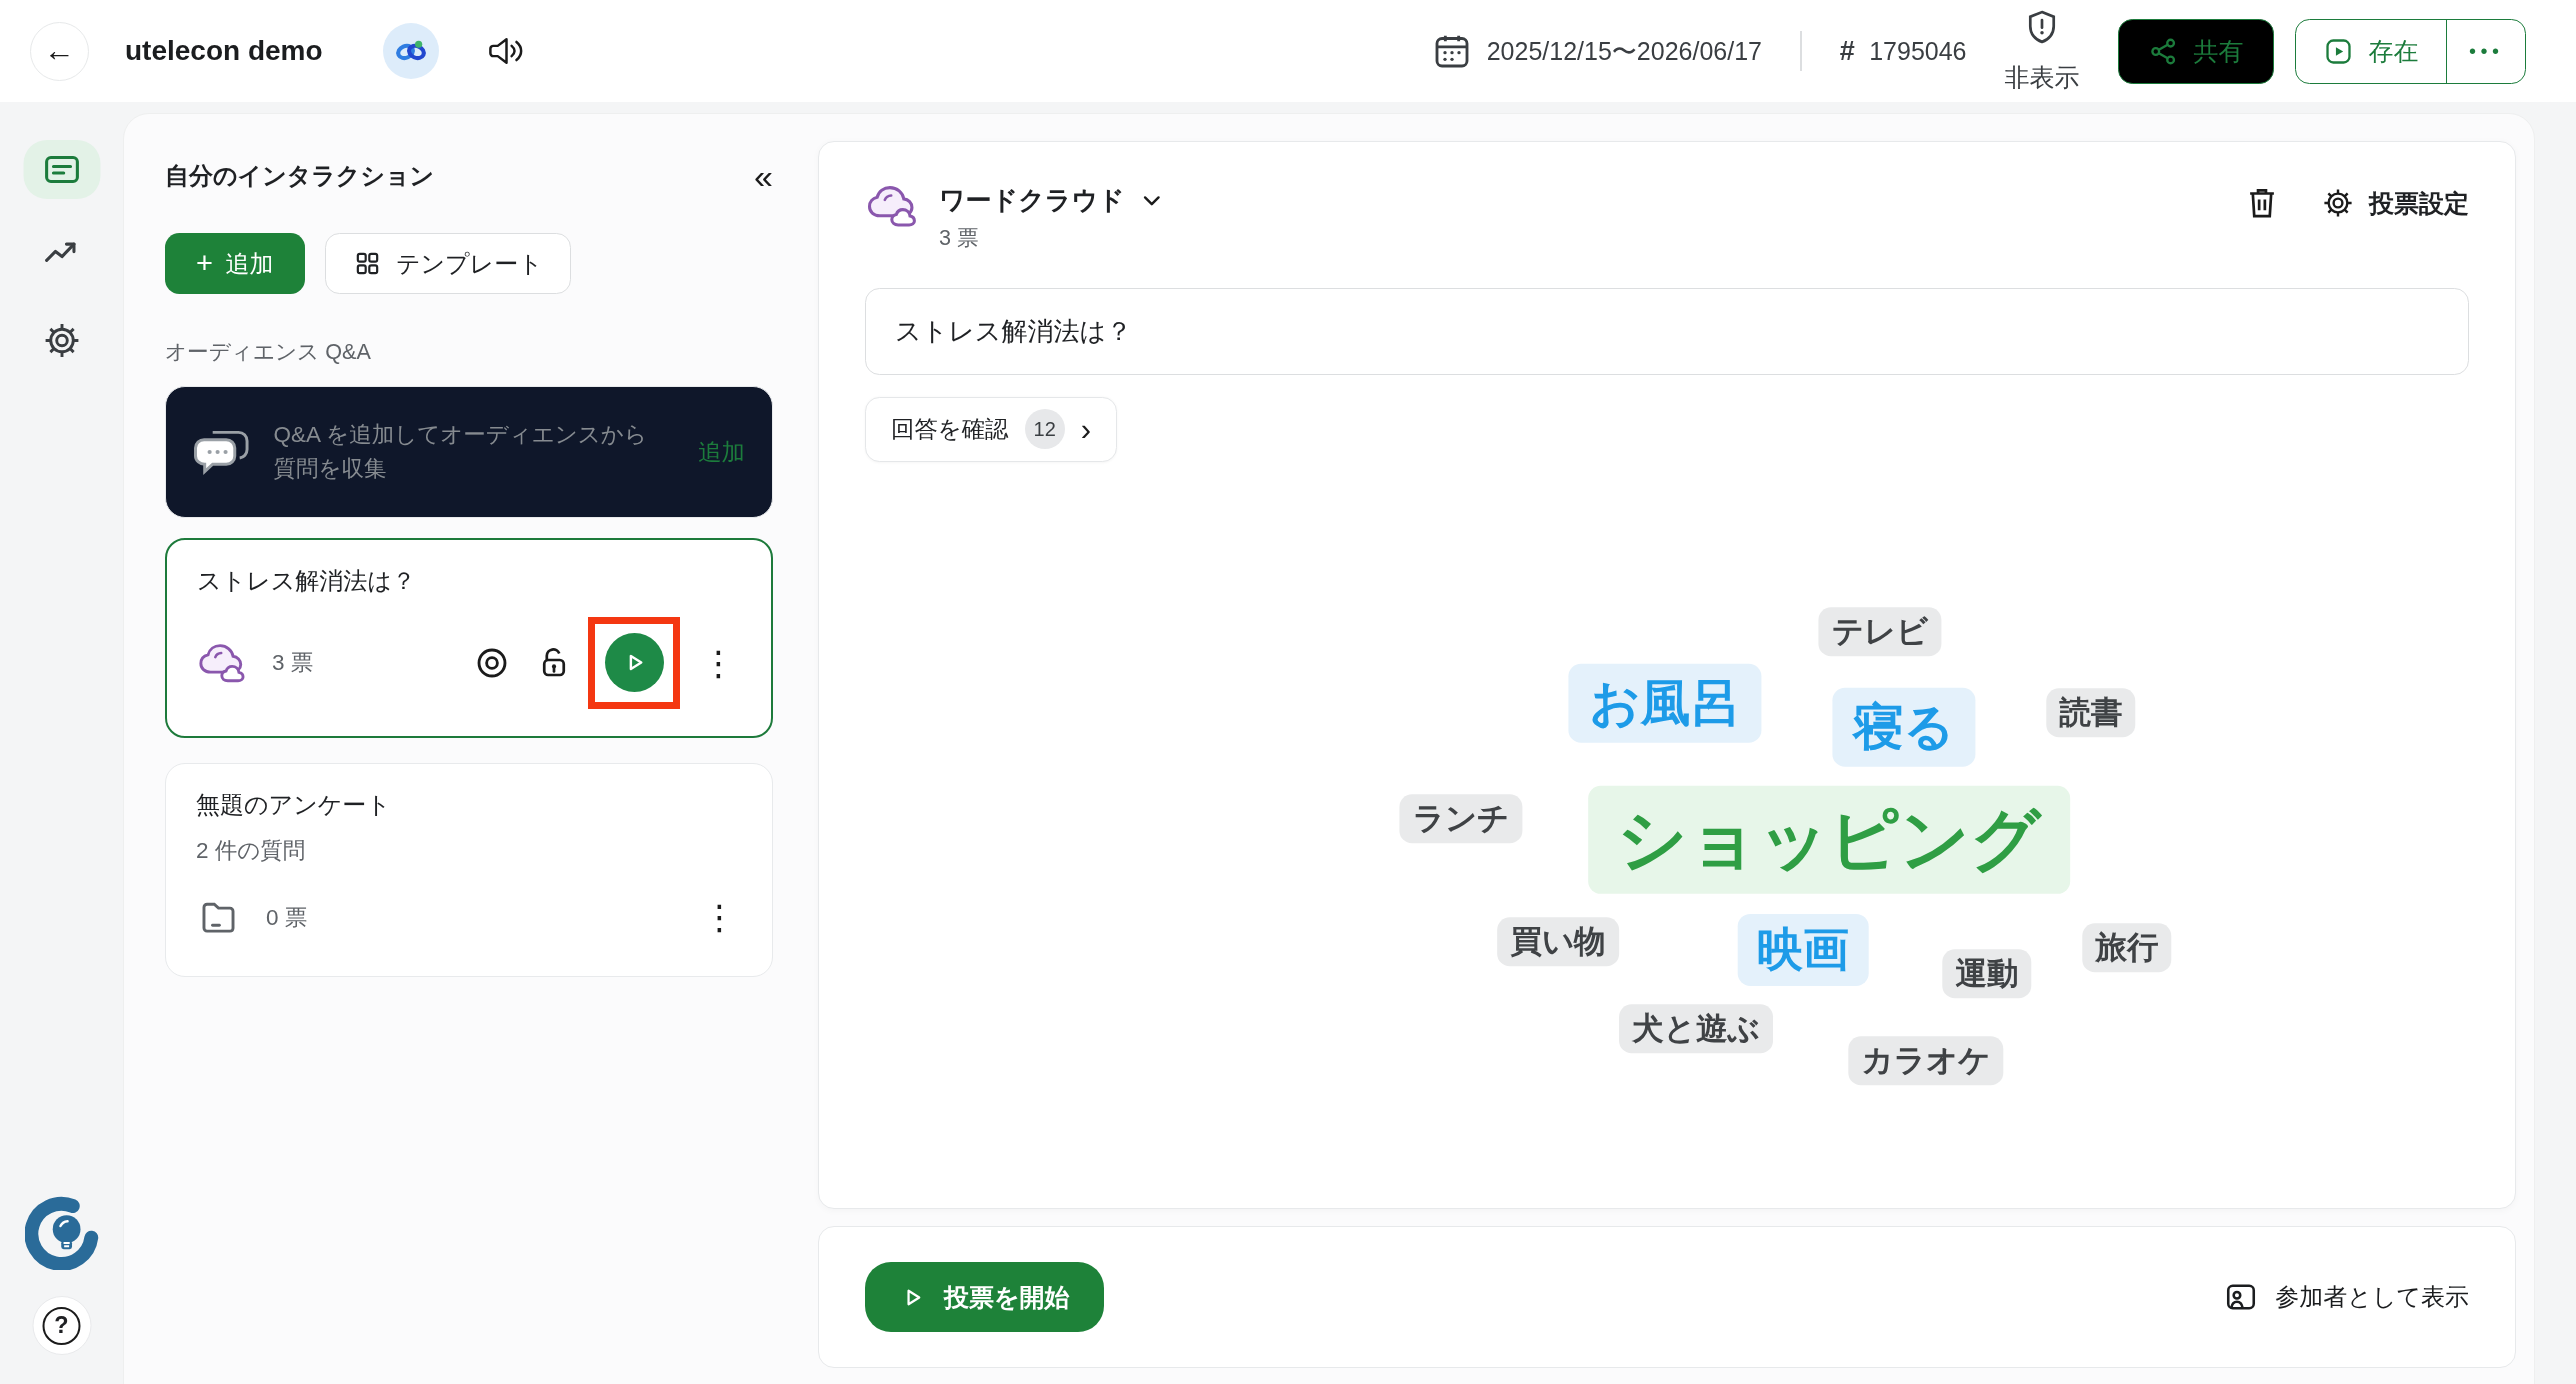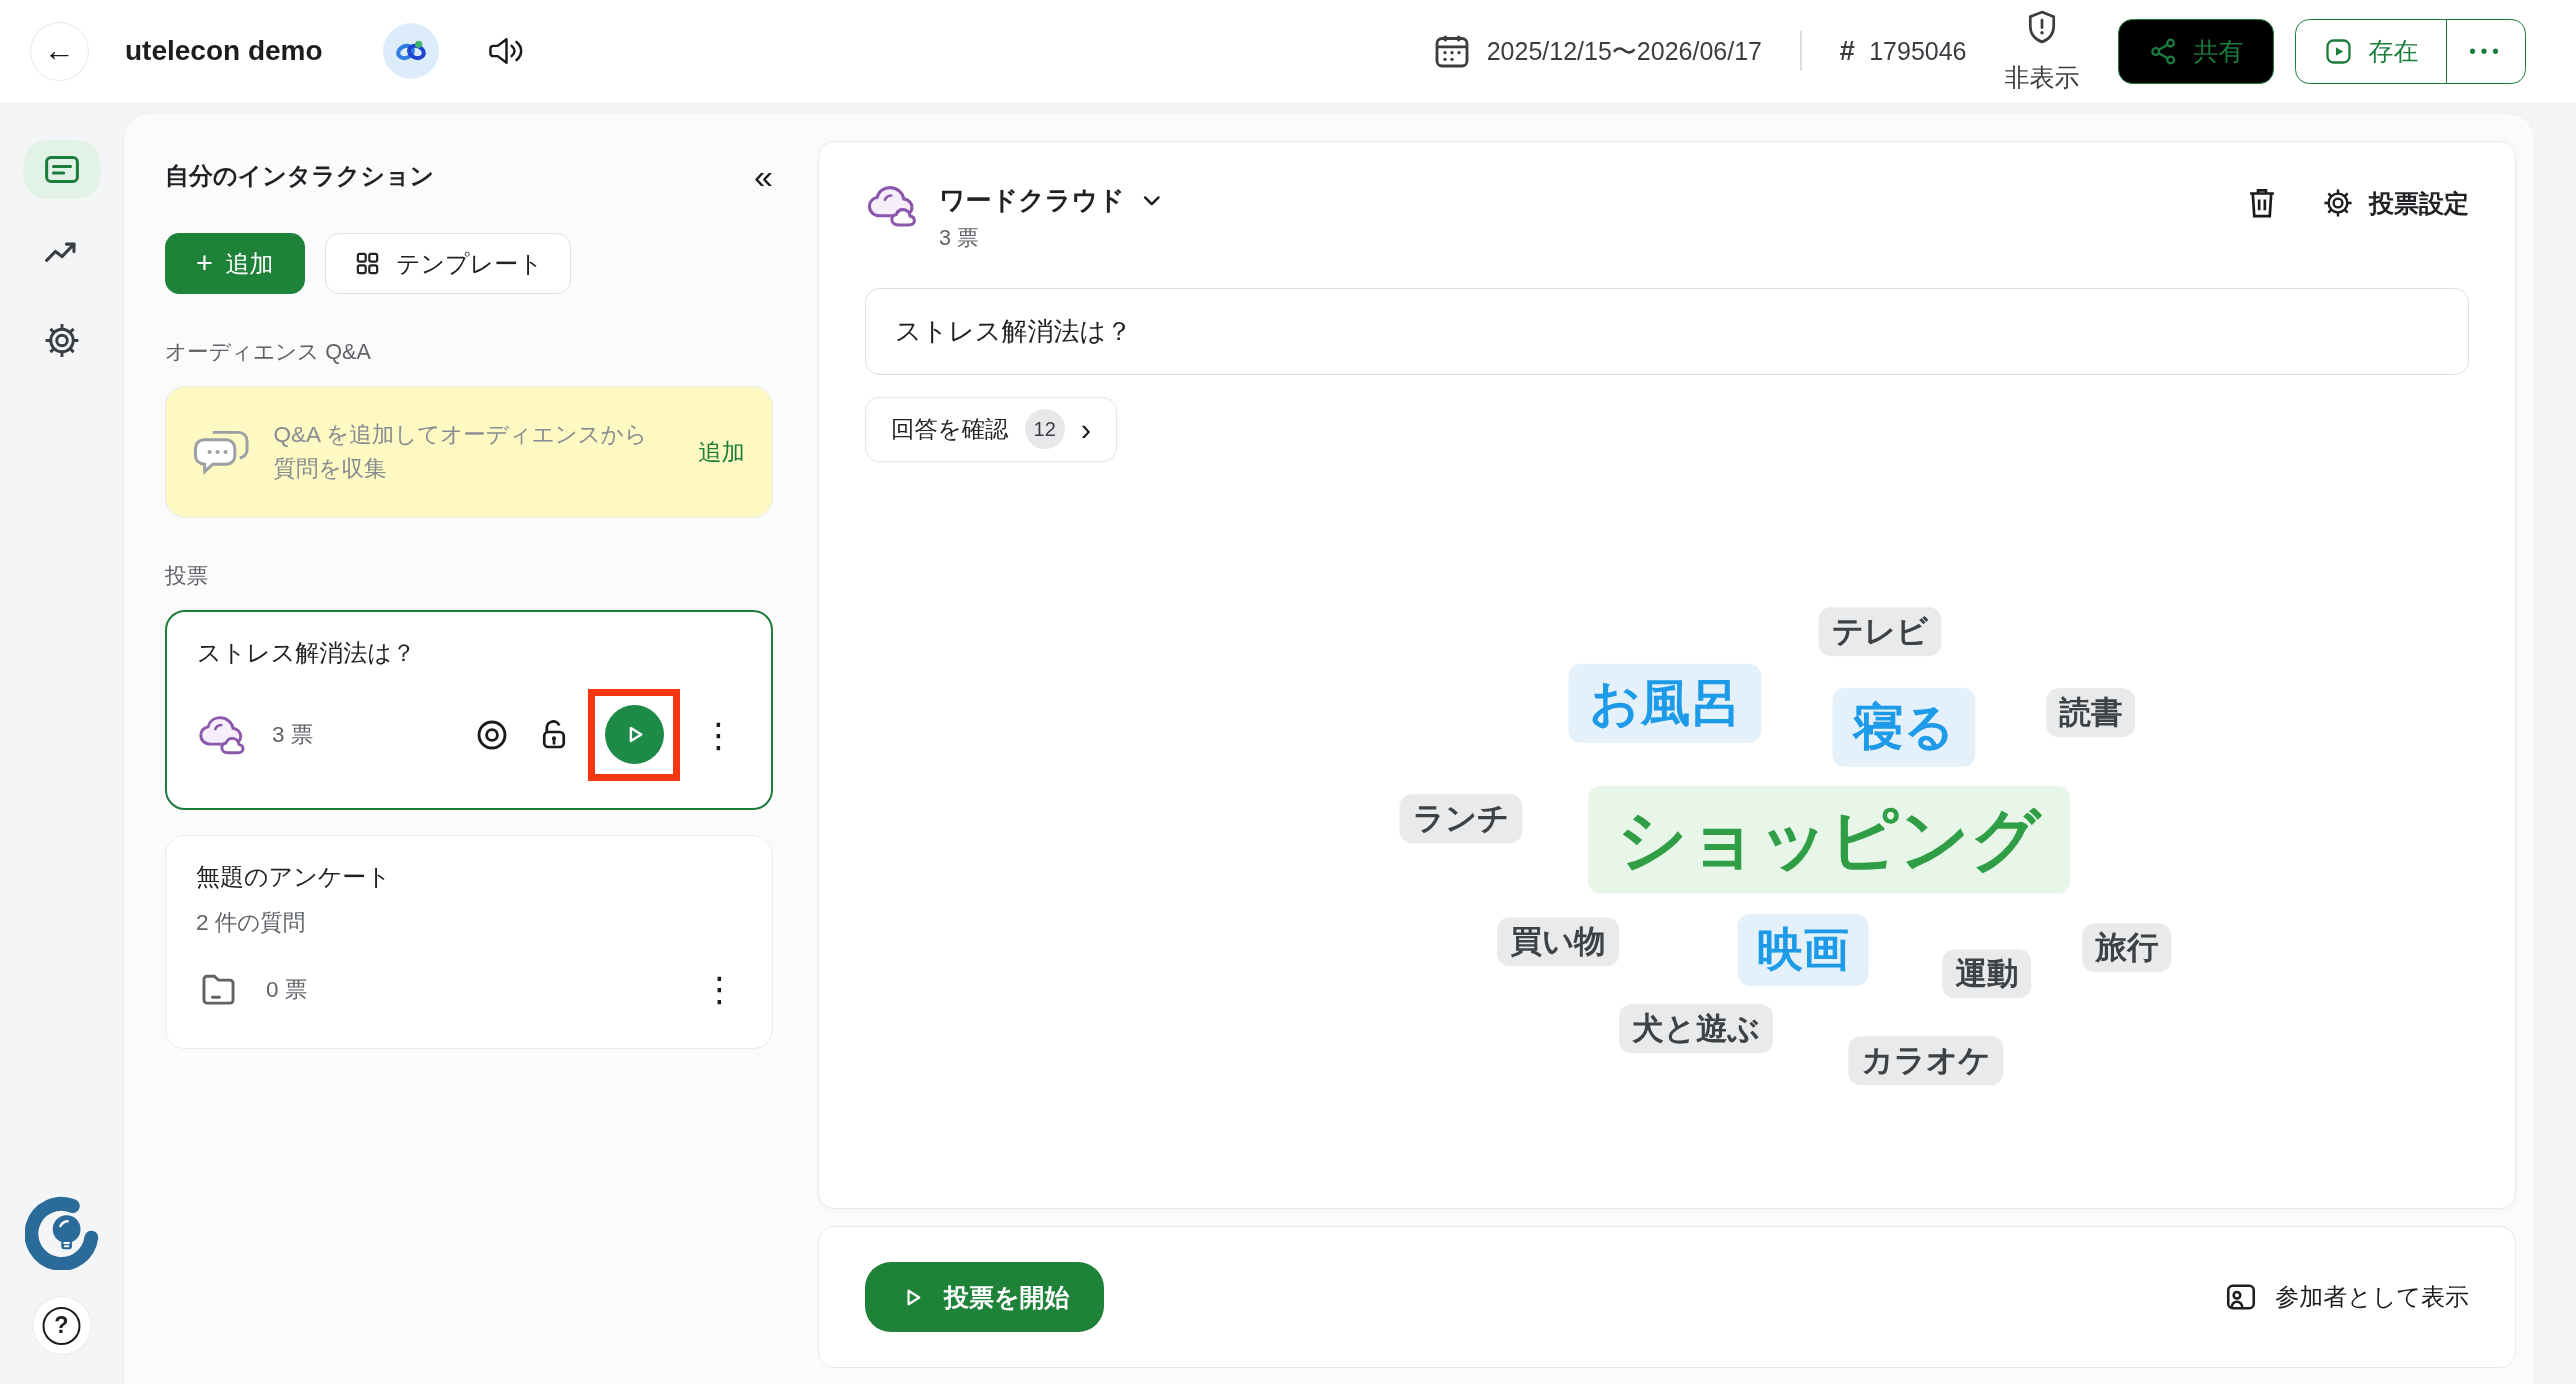--- a/index.html
+++ b/index.html
@@ -56,21 +56,21 @@
   .sb-title{ font-size:24px; font-weight:600; color:#1f2124; }
   .collapse{ font-size:34px; color:#1b1b1b; cursor:pointer; line-height:1; }
   .sb-btnrow{ display:flex; gap:20px; margin-top:40px; }
   .btn-green{ display:flex; align-items:center; gap:12.6px; background:#1e8239; color:#fff;
     font-size:24px; font-weight:500; border:none; border-radius:14.4px; height:61px;
     padding:0 31px; cursor:pointer; }
   .btn-plain{ display:flex; align-items:center; gap:14.4px; background:#fff; color:#1f2124;
     font-size:24px; font-weight:500; border:1.8px solid #dcdee0; border-radius:14.4px;
     height:61px; padding:0 27px; cursor:pointer; }
   .sb-label{ margin-top:43px; font-size:21.6px; color:#5f6368; }
-  .qa-card{ margin-top:20px; background:#fef9c3; border:1.8px solid #e8eaec; border-radius:20px;
+  .qa-card{ margin-top:20px; background:#0f172a; border:1.8px solid #e8eaec; border-radius:20px;
     padding:31px 27px; display:flex; align-items:center; gap:21.6px; cursor:pointer; }
   .qa-text{ font-size:22.5px; color:#868b90; line-height:1.5; width:387px; }
   .qa-add{ margin-left:auto; font-size:23.4px; color:#1c7c3c; font-weight:500; cursor:pointer; }
   .poll-card{ background:#fff; border:1.8px solid #e8eaec; border-radius:20px;
     padding:25px 30px 27px; margin-top:20px; cursor:pointer; }
   .poll-card.active{ border:2.7px solid #1d7a3b; }
   .poll-title{ font-size:24px; color:#1f2124; }
   .poll-sub{ font-size:22.5px; color:#5f6368; margin-top:14.4px; }
   .poll-row{ display:flex; align-items:center; gap:25px; margin-top:20px; min-height:63px; }
   .meta-votes{ font-size:22.5px; color:#5f6368; }
@@ -266,21 +266,20 @@
         <path d="M16 6h21c4 0 7 3 7 7v7c0 3.6-2.6 6.4-6 6.9"></path>
         <path d="M9 12h18c3.9 0 7 3 7 6.8v6.4c0 3.8-3.1 6.8-7 6.8H16l-6.5 6v-6C5.7 32 2 29 2 25.2v-6.4C2 15 5.1 12 9 12z" fill="#fff"></path>
         <circle cx="13.5" cy="22" r="1.7" fill="#9aa0a6" stroke="none"></circle>
         <circle cx="20" cy="22" r="1.7" fill="#9aa0a6" stroke="none"></circle>
         <circle cx="26.5" cy="22" r="1.7" fill="#9aa0a6" stroke="none"></circle>
       </svg>
       <div class="qa-text">Q&amp;A を追加してオーディエンスから質問を収集</div>
       <span class="qa-add">追加</span>
     </div>
 
-    <div class="sb-label">投票</div>
 
     <div class="poll-card active">
       <div class="poll-title">ストレス解消法は？</div>
       <div class="poll-row">
         <svg width="50" height="43" viewBox="0 0 52 44">
           <path d="M14 32c-6 0-10-4-10-9 0-4.5 3-8 7.5-9C13 8 18 4.5 24 4.5c7 0 12.5 5 13.5 11 4.5.5 8 4 8 8.5s-4 8-9 8z" fill="#f6eefb" stroke="#8a57ad" stroke-width="3"></path>
           <path d="M19 16.5c1-2.5 3.5-4.2 6.2-4.3" stroke="#8a57ad" stroke-width="2.6" fill="none" stroke-linecap="round"></path>
           <path d="M32 41c-3.6 0-6.2-2.3-6.2-5.2 0-2.5 1.9-4.6 4.4-5 .9-2.8 3.4-4.8 6.4-4.8 3.6 0 6.6 2.7 7 6.2 2.4.4 4.3 2.4 4.3 4.9 0 2.2-2.3 3.9-5.2 3.9z" fill="#fff" stroke="#8a57ad" stroke-width="3"></path>
         </svg>
         <span class="meta-votes">3 票</span>

